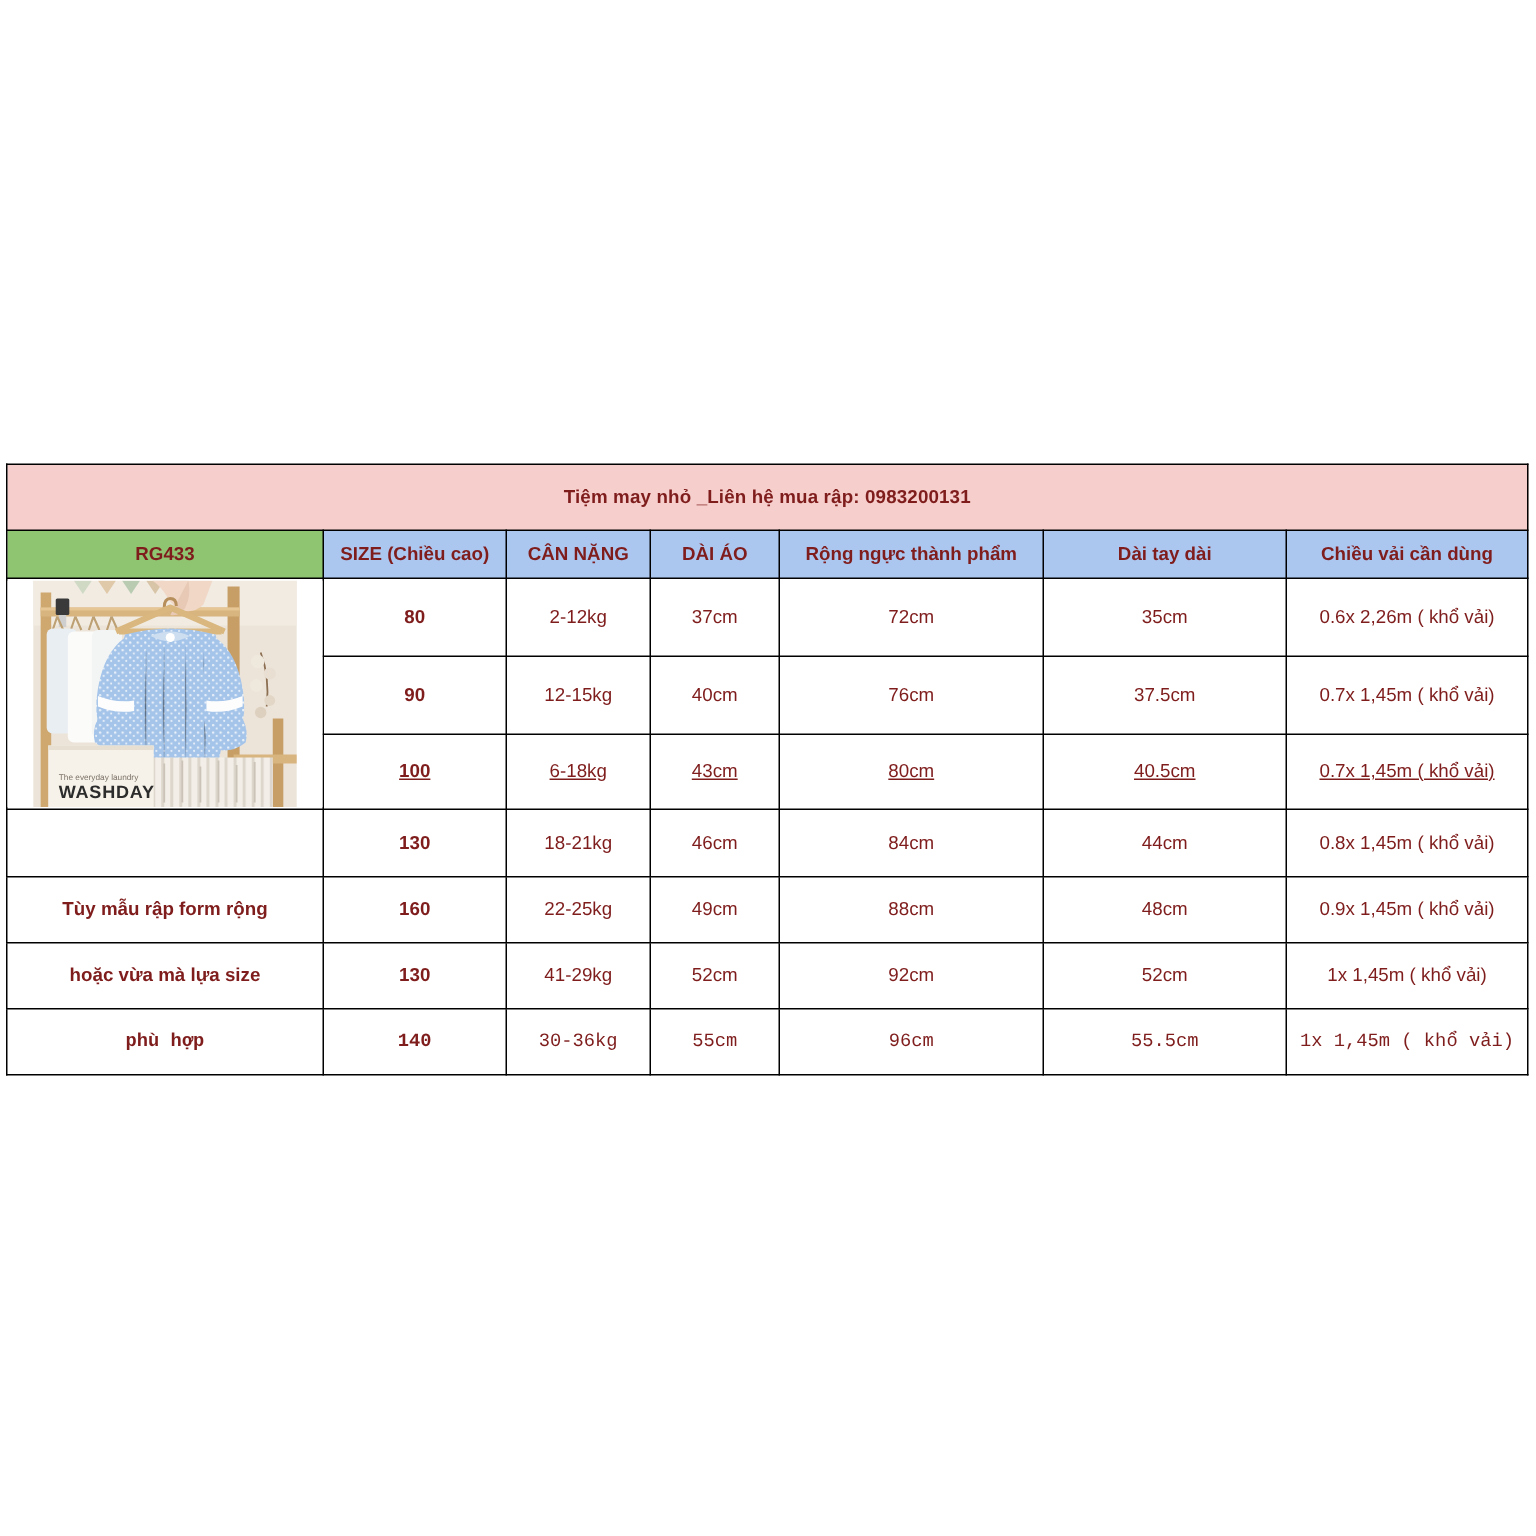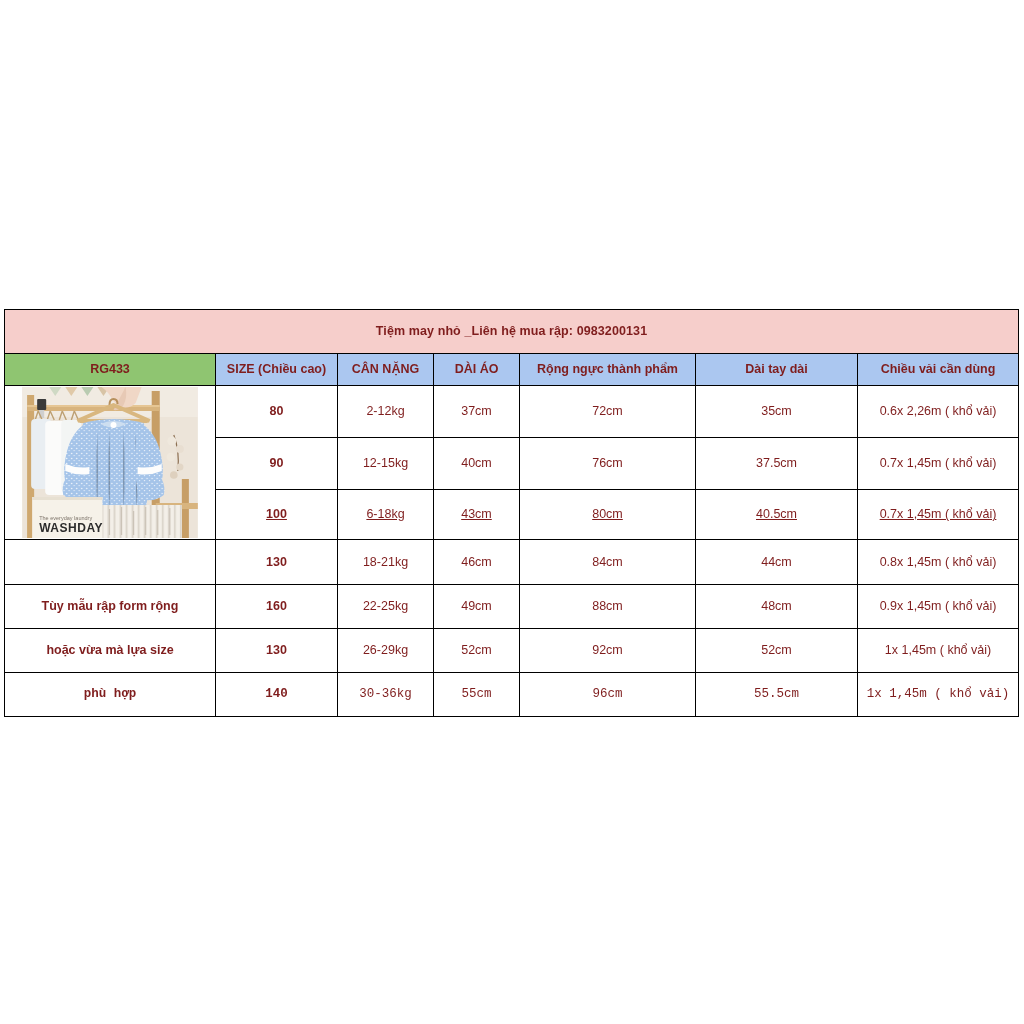--- a/index.html
+++ b/index.html
@@ -272,21 +272,21 @@
     <td>22-25kg</td>
     <td>49cm</td>
     <td>88cm</td>
     <td>48cm</td>
     <td>0.9x 1,45m ( khổ vải)</td>
   </tr>
 
   <tr class="r6">
     <td class="note-col">hoặc vừa mà lựa size</td>
     <td class="size-col">130</td>
-    <td>26-29kg</td>
+    <td>41-29kg</td>
     <td>52cm</td>
     <td>92cm</td>
     <td>52cm</td>
     <td>1x 1,45m ( khổ vải)</td>
   </tr>
 
   <tr class="r7">
     <td class="note-col">phù hợp</td>
     <td class="size-col">140</td>
     <td>30-36kg</td>

